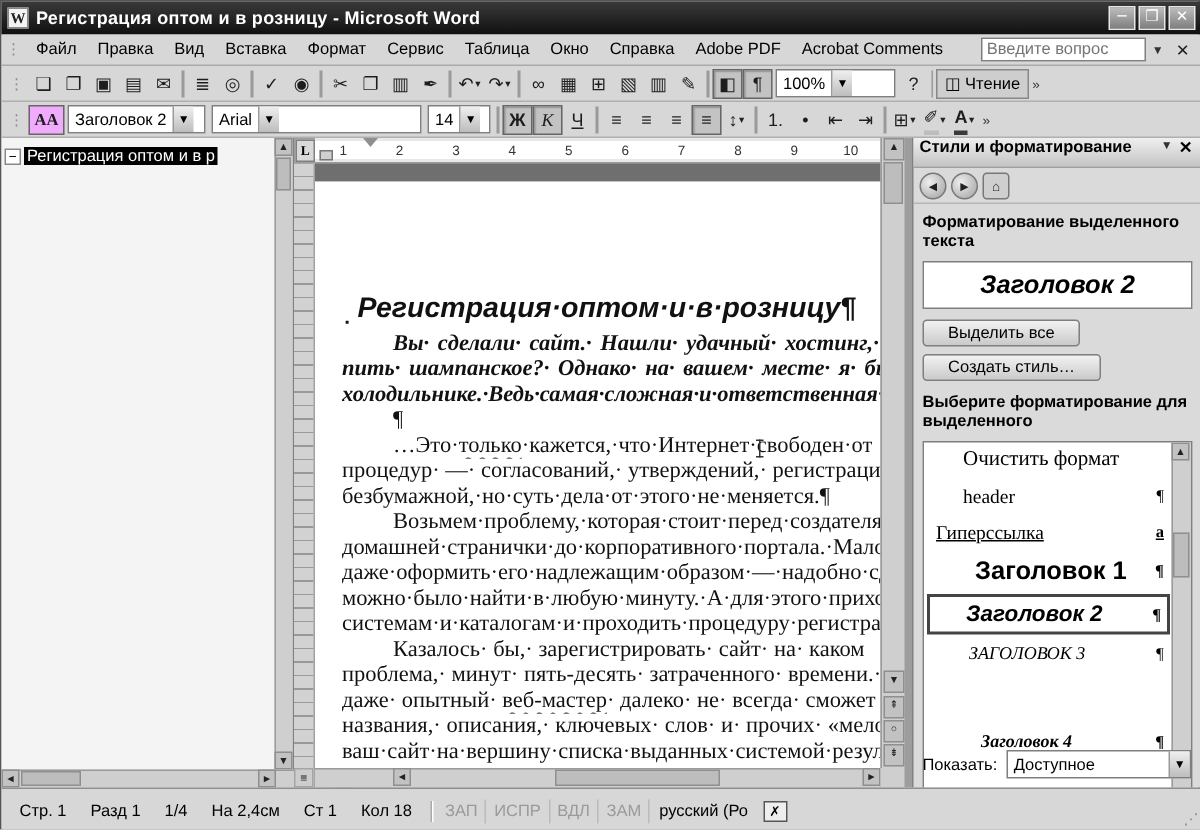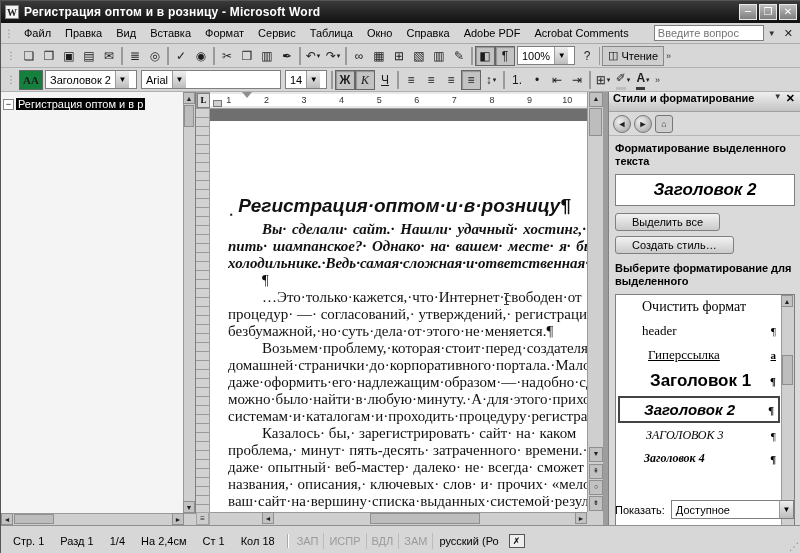--- a/index.html
+++ b/index.html
@@ -26,22 +26,22 @@
   .toolbar { position:absolute; left:0; width:800px; height:24px; background:#d7d7d7; border-bottom:1px solid #b0b0b0; display:flex; align-items:center; padding:0 2px; }
   #stdbar { top:43px; } #fmtbar { top:67px; }
   .tbtn { height:20px; min-width:20px; display:flex; align-items:center; justify-content:center; border:1px solid transparent; color:#1d1d1d; font-size:12px; padding:0 1px; position:relative; }
   .tbtn .glyph { line-height:18px; }
   .tbtn .dd { font-size:7px; margin-left:1px; color:#222; }
   .tbtn.pressed { border:1px solid #666; background:#c3c3c3; box-shadow:inset 1px 1px 1px rgba(0,0,0,.25); }
   .sep { width:1px !important; min-width:1px !important; height:18px; background:#9a9a9a; margin:0 2px; border:none !important; }
   .combo { display:flex; align-items:center; height:19px; background:#fff; border:1px solid #7f7f7f; margin:0 2px; font-size:11px; }
   .combo .cval { padding:0 4px; white-space:nowrap; overflow:hidden; }
   .combo .cdd { width:14px; height:100%; background:linear-gradient(#efefef,#bdbdbd); border-left:1px solid #9a9a9a; font-size:8px; display:flex; align-items:center; justify-content:center; }
-  #style-combo { width:92px; } #font-combo { width:140px; } #size-combo { width:42px; } #zoom-combo { width:58px; }
-  #styles-btn { font:bold 11px "Liberation Serif",serif; border:1px solid #666; background:#15803d; width:24px; }
+  #style-combo { width:92px; } #font-combo { width:140px; } #size-combo { width:42px; } #zoom-combo { width:80px; }
+  #styles-btn { font:bold 11px "Liberation Serif",serif; border:1px solid #666; background:#f0abfc; width:24px; }
   .underline-g { text-decoration:underline; }
   .bold-g { font-weight:bold; } .italic-g { font-style:italic; font-family:"Liberation Serif",serif; }
   .hl-g .glyph { border-bottom:3px solid #bdbdbd; } .fc-g .glyph { border-bottom:3px solid #3a3a3a; font-weight:bold; }
   #read-btn { display:flex; align-items:center; gap:3px; border:1px solid #888; background:#cecece; padding:0 5px; height:20px; font-size:11px; }
   .chevron { margin-left:2px; color:#333; font-size:9px; width:10px; }
 
   
   #main { position:absolute; left:0; top:91px; width:800px; height:433px; }
 
   
@@ -97,27 +97,27 @@
   .tp-navbtn.home { border-radius:3px; background:#cfcfcf; }
   .tp-label { padding:6px 6px 2px; font-weight:bold; line-height:13px; }
   #cur-style-box { margin:4px 6px; height:32px; background:#fff; border:1px solid #7f7f7f; display:flex; align-items:center; justify-content:center; font:bold italic 17px "Liberation Sans",sans-serif; }
   .tp-btn { display:inline-block; margin:3px 6px 2px; padding:2px 16px; background:linear-gradient(#f2f2f2,#cacaca); border:1px solid #7f7f7f; border-radius:3px; font-size:11px; }
   #styles-list { position:relative; margin:4px 6px; height:248px; background:#fff; border:1px solid #7f7f7f; overflow:hidden; }
   .style-row { position:relative; padding:4px 18px 4px 8px; white-space:nowrap; overflow:hidden; }
   .style-row .mark { position:absolute; right:18px; top:50%; transform:translateY(-50%); font-family:"Liberation Serif",serif; font-size:11px; }
   .s-clear { font-family:"Liberation Serif",serif; font-size:14px; padding-left:26px; }
   .s-header { font-family:"Liberation Serif",serif; font-size:13px; padding-left:26px; }
   .s-link { font-family:"Liberation Serif",serif; font-size:13px; }
-  .s-link .lbl { text-decoration:underline;margin-left:24px; }
+  .s-link .lbl { text-decoration:underline; }
   .s-link .mark { text-decoration:underline; font-weight:bold; }
   .s-h1 { font:bold 17px "Liberation Sans",sans-serif; padding-left:34px; }
   .s-h2 { font:bold italic 15px "Liberation Sans",sans-serif; border:2px solid #444; margin:1px 14px 1px 2px; padding:3px 6px 3px 24px; }
   .s-h2 .mark { right:4px; }
   .s-h3 { font:italic 12px "Liberation Serif",serif; padding-left:30px; }
-  .s-h4 { font:bold italic 12px "Liberation Serif",serif; padding-left:28px; }
+  .s-h4 { font:bold italic 12px "Liberation Serif",serif; padding-left:38px;margin-top:36px; }
   #sl-scroll { position:absolute; right:0; top:0; width:13px; height:100%; background:#cfcfcf; border-left:1px solid #9a9a9a; }
   #tp-show { position:absolute; left:0; bottom:6px; width:193px; display:flex; align-items:center; gap:4px; padding:0 6px; }
   #show-combo { flex:1; }
 
   
   #statusbar { position:absolute; left:0; top:524px; width:800px; height:29px; background:#d7d7d7; border-top:1px solid #8f8f8f; font-size:11px; }
   #status-inner { position:absolute; left:4px; top:5px; right:4px; height:19px; display:flex; align-items:center; }
   .sfield { padding:2px 8px; white-space:nowrap; }
   .sdiv { width:1px; height:14px; background:#aaa; margin:0 4px; box-shadow:1px 0 0 #fff; }
   .stoggle { color:#9a9a9a; padding:2px 5px; border-right:1px solid #bbb; }

